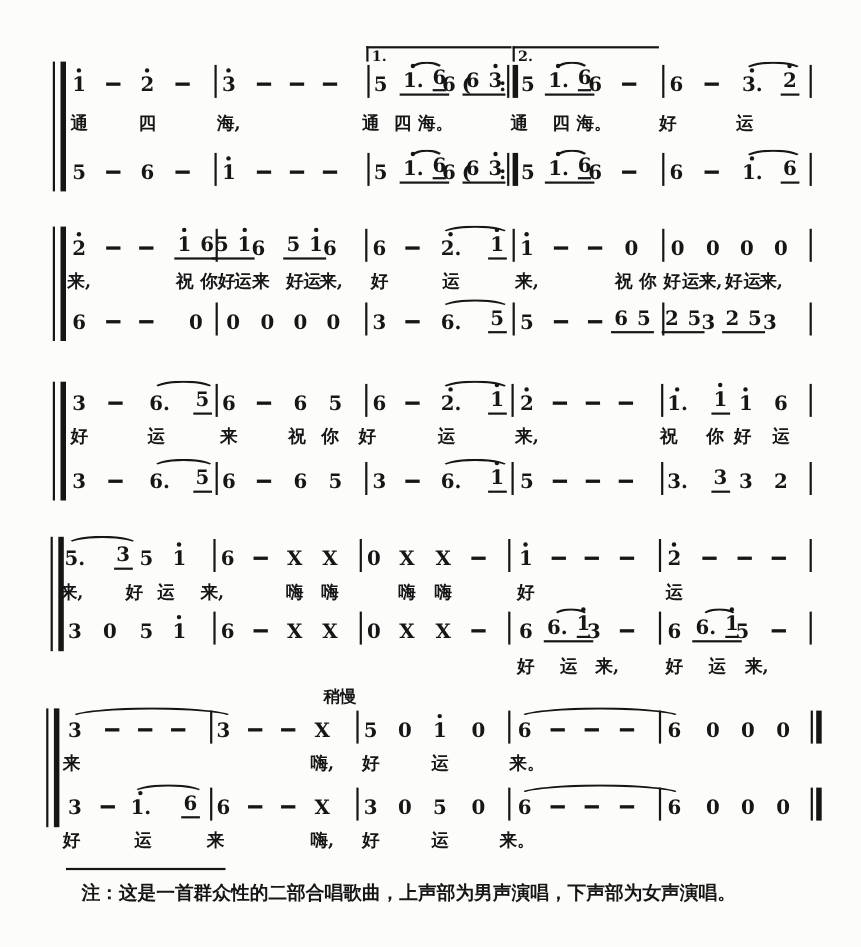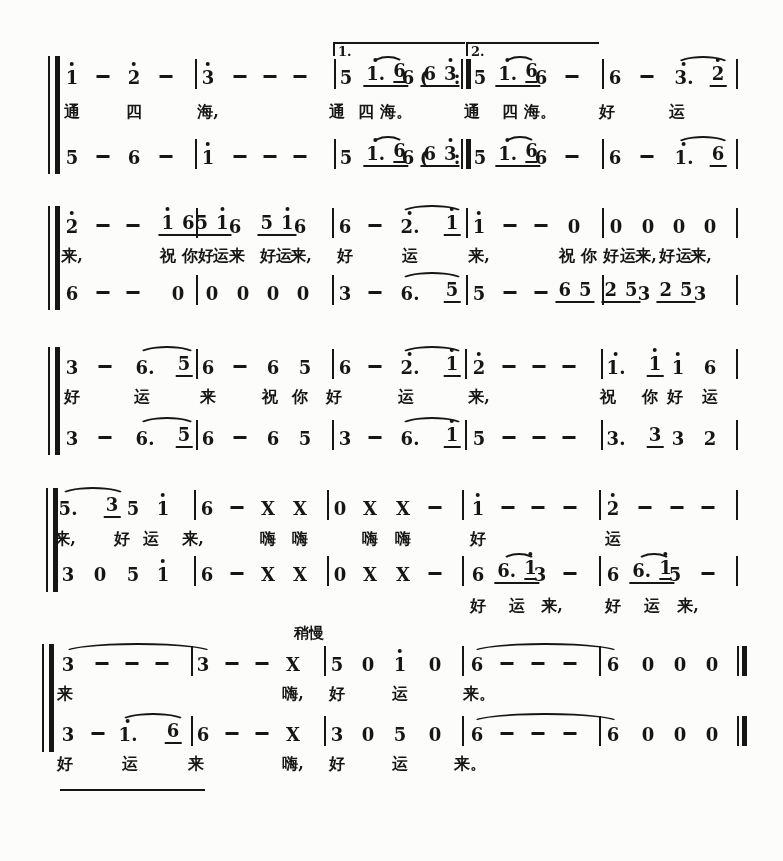--- a/index.html
+++ b/index.html
@@ -27,20 +27,21 @@
          font-family:"DejaVu Sans", sans-serif;}
   .rule{position:absolute;left:60px;top:789px;width:145px;height:2px;background:#161616;}
   .footnote{position:absolute;left:74px;top:800px;font-weight:bold;font-size:17px;white-space:nowrap;}
 </style>
 </head>
 <body>
 
 <div id="page">
   <div class="tempo">稍慢</div>
   <div class="rule"></div>
+  <div class="footnote">注：这是一首群众性的二部合唱歌曲，上声部为男声演唱，下声部为女声演唱。</div>
   <div id="score">
       <div class="sysbr" style="left: 48px; top: 56px; height: 118px;"></div>
       <div class="tok" style="left: 72px; top: 47px;">
         <div class="dot"></div>
         <div class="ch">1</div>
       </div>
       <div class="dash" style="left: 103px; top: 75px;"></div>
       <div class="tok" style="left: 134px; top: 47px;">
         <div class="dot"></div>
         <div class="ch">2</div>

